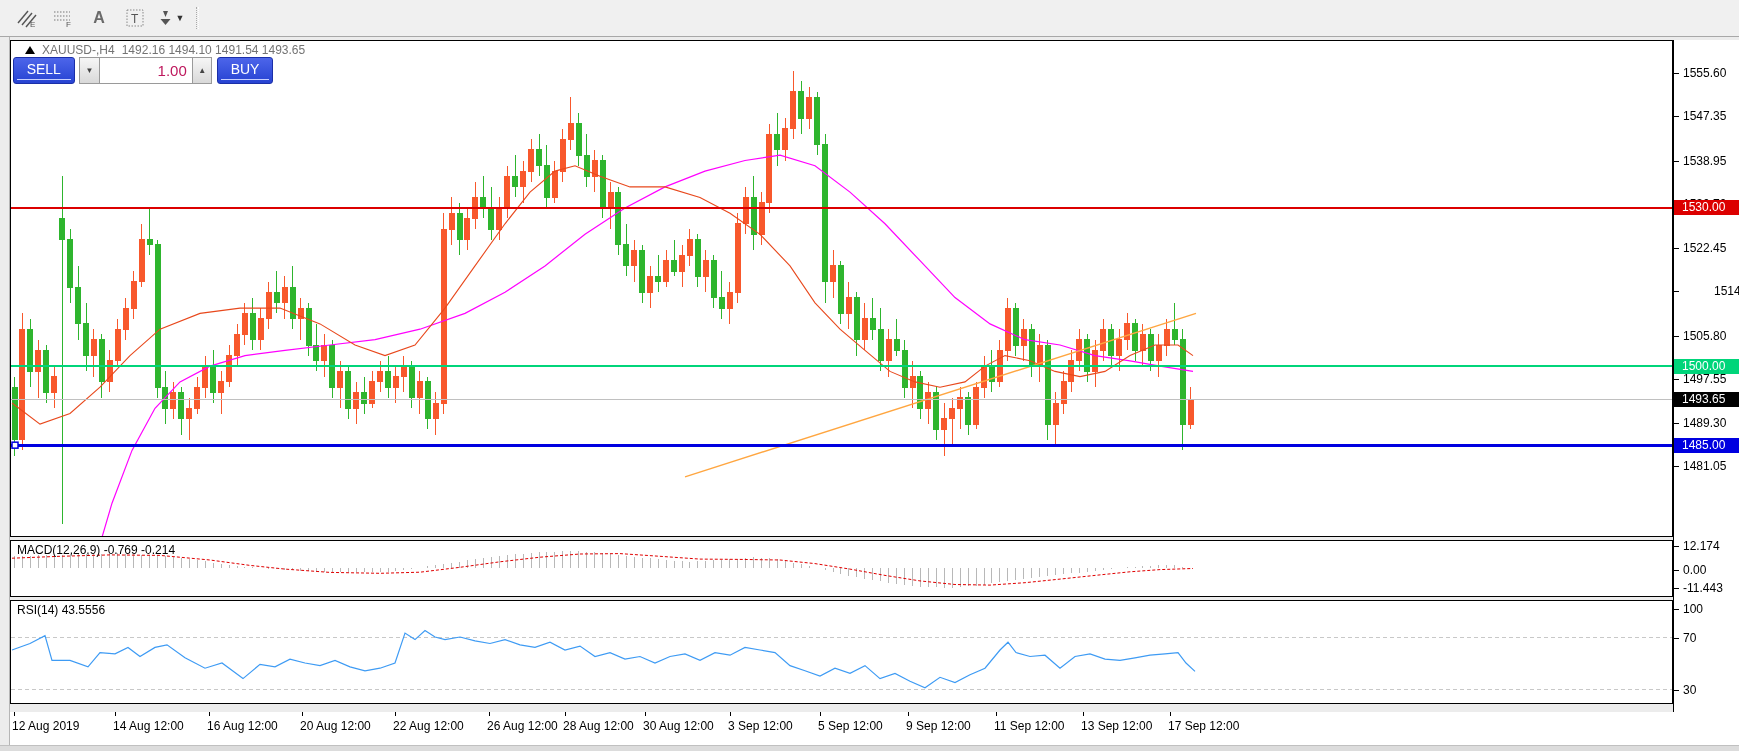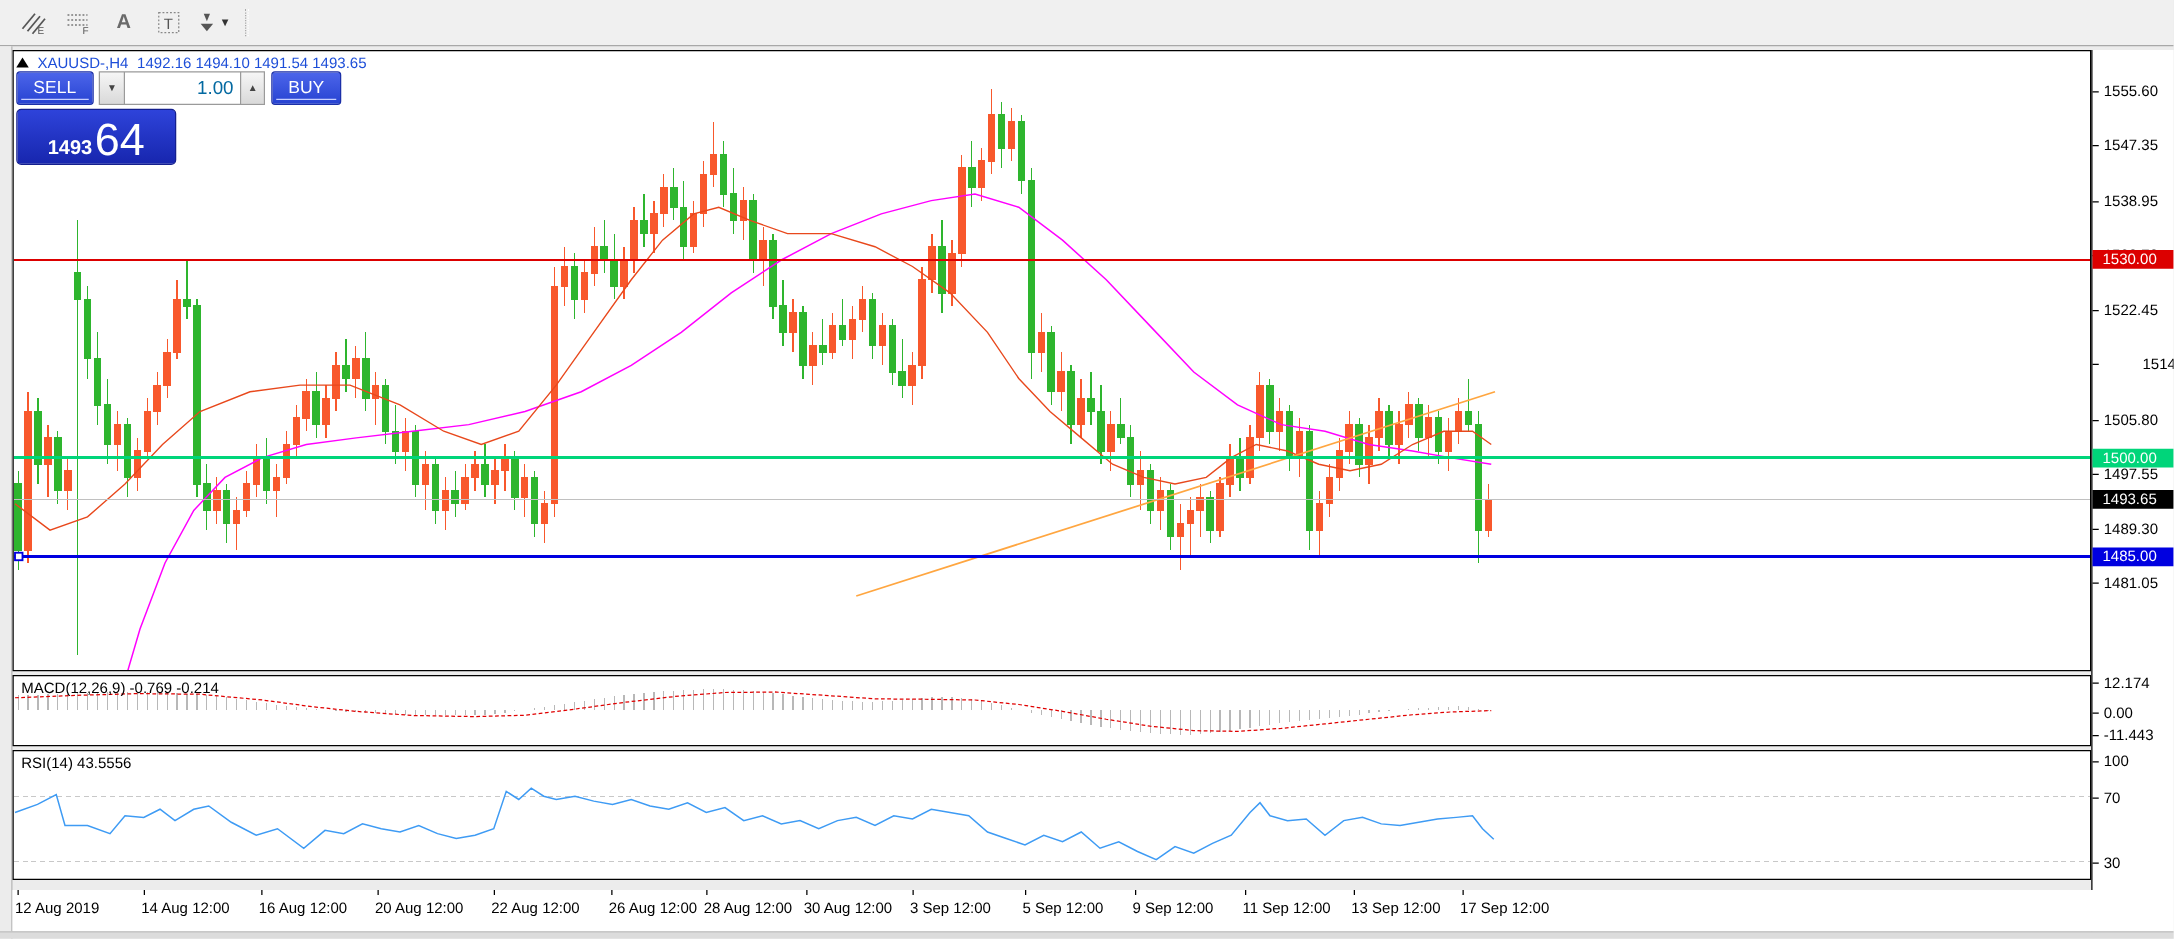--- a/index.html
+++ b/index.html
@@ -22,33 +22,33 @@
   #price-axis{position:absolute;left:1673px;top:40px;width:88px;height:705px;background:#fff;border-left:1px solid #000;box-sizing:border-box;}
   .axis-label{position:absolute;left:0;height:14px;line-height:14px;font-size:12px;color:#000;padding-left:9px;white-space:nowrap;}
   .axis-label:before{content:"";position:absolute;left:0;top:7px;width:5px;height:1px;background:#000;}
   .axis-label.colored{width:57px;padding-left:8px;height:15px;line-height:15px;color:#fff;z-index:5;}
   .axis-label.colored:before{display:none;}
   #time-axis{position:absolute;left:10px;top:712px;width:1729px;height:33px;background:#fff;}
   .time-label{position:absolute;top:7px;font-size:12px;color:#000;white-space:nowrap;}
   .time-tick{position:absolute;top:0;width:1px;height:4px;background:#000;}
   #bottom-strip{position:absolute;left:0;top:745px;width:1739px;height:6px;background:#dcdcdc;border-top:1px solid #c0c0c0;}
   
-  #chart-title{position:absolute;left:2px;top:2px;font-size:12px;color:#1d4ed8;display:flex;align-items:center;gap:7px;text-align:center;}
+  #chart-title{position:absolute;left:14px;top:2px;font-size:12px;color:#737373;display:flex;align-items:center;gap:7px;text-align:center;}
   #sym-marker{width:0;height:0;border-left:5px solid transparent;border-right:5px solid transparent;border-bottom:8px solid #000;}
   
   .ind-label{position:absolute;left:6px;top:2px;font-size:12px;color:#000;}
   
   #trade-panel{position:absolute;left:2px;top:16px;width:260px;}
   .tp-row1{display:flex;align-items:stretch;height:27px;}
   .tp-btn{background:linear-gradient(#4c65ea,#2743d2);border:1px solid #1b2fa8;border-radius:3px;color:#fff;font-size:14px;display:flex;flex-direction:column;align-items:center;justify-content:center;cursor:pointer;}
   .tp-btn .lbl{display:block;padding:0 10px 2px 10px;border-bottom:1px solid #c7cfff;}
   #sell-btn{width:64px;}
   #buy-btn{width:58px;}
   .spin{width:20px;background:linear-gradient(#f6f6f6,#d9d9d9);border:1px solid #9a9a9a;display:flex;align-items:center;justify-content:center;font-size:8px;color:#444;cursor:pointer;}
-  #vol-input{width:82px;border:1px solid #9a9a9a;border-left:none;border-right:none;text-align:right;font-size:15px;font-family:"Liberation Sans",sans-serif;padding:0 5px;color:#0369a1;}
+  #vol-input{width:82px;border:1px solid #9a9a9a;border-left:none;border-right:none;text-align:right;font-size:15px;font-family:"Liberation Sans",sans-serif;padding:0 5px;color:#be185d;}
   .tp-row2{display:flex;gap:7px;margin-top:3px;}
   .quote-box{height:41px;border-radius:4px;background:linear-gradient(#2e43da,#1726ae);border:1px solid #141f8e;color:#fff;display:flex;align-items:flex-end;justify-content:center;padding-bottom:2px;cursor:pointer;}
   #sell-quote{width:126px;}
   #buy-quote{width:122px;}
   .q-small{font-size:16px;font-weight:bold;line-height:20px;margin-right:2px;}
   .q-big{font-size:36px;line-height:34px;font-weight:normal;}
 </style>
 </head>
 <body>
 
@@ -418,24 +418,20 @@
         <div style="width:5px;"></div>
         <div class="spin">▼</div>
         <input id="vol-input" value="1.00" style="">
         <div class="spin">▲</div>
         <div style="width:5px;"></div>
         <div class="tp-btn" id="buy-btn">
             <span class="lbl">BUY</span>
           </div>
       </div>
       <div class="tp-row2">
-        <div class="quote-box" id="sell-quote">
-          <span class="q-small">1493</span>
-          <span class="q-big">64</span>
-        </div>
       </div>
     </div>
   </div>
 
   <div id="macd-panel" class="panel">
     <svg id="macd-svg" width="1661" height="55">
         <line x1="3.5" x2="3.5" y1="27.1639844" y2="15.330084399999999" stroke="#b8b8b8" stroke-width="1" shape-rendering="crispEdges"></line>
         <line x1="11.447" x2="11.447" y1="27.1639844" y2="15.028661312499999" stroke="#b8b8b8" stroke-width="1" shape-rendering="crispEdges"></line>
         <line x1="19.394" x2="19.394" y1="27.1639844" y2="14.727238224999999" stroke="#b8b8b8" stroke-width="1" shape-rendering="crispEdges"></line>
         <line x1="27.341" x2="27.341" y1="27.1639844" y2="14.425815137499999" stroke="#b8b8b8" stroke-width="1" shape-rendering="crispEdges"></line>

